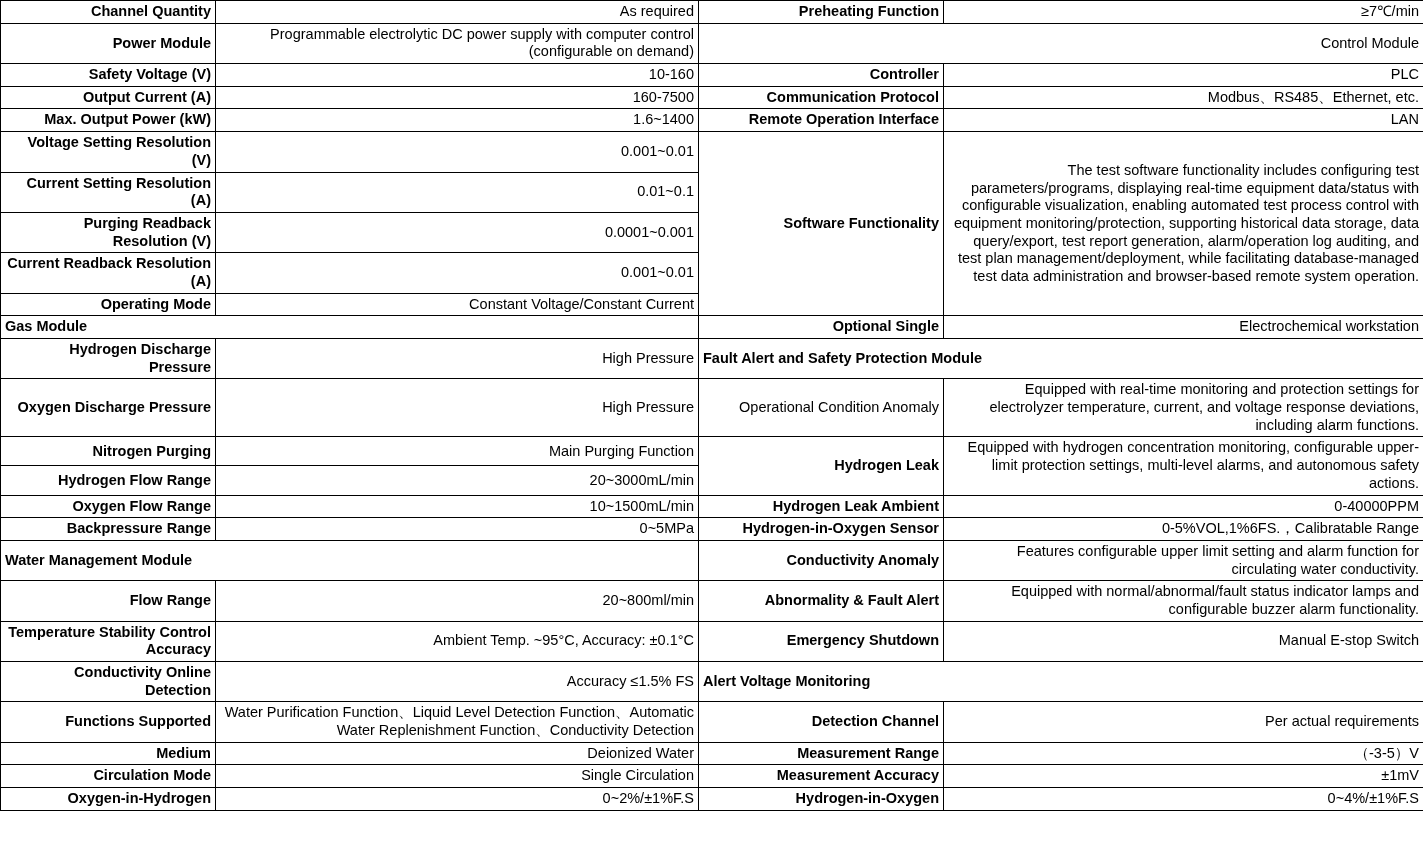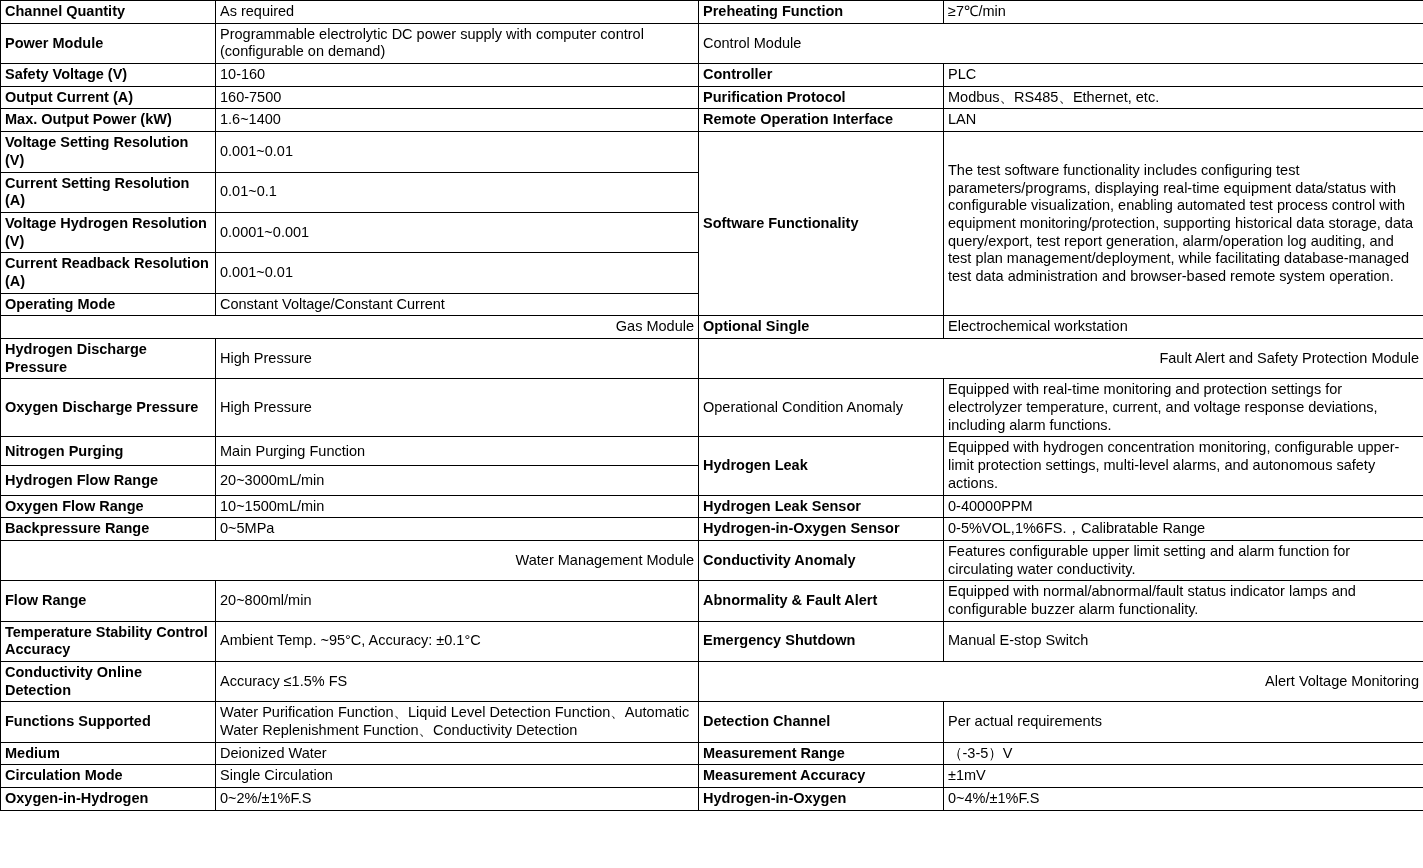--- a/index.html
+++ b/index.html
@@ -27,34 +27,34 @@
     line-height: 1.22;
   }
   
   col.c1 { width: 215px; }
   col.c2 { width: 483px; }
   col.c3 { width: 245px; }
   col.c4 { width: 480px; }
 
   td.lbl {
     font-weight: bold;
-    text-align: left;
+    text-align: right;
     margin-left: 24px;
   }
   td.val {
-    text-align: left;
+    text-align: right;
   }
   td.val-left {
-    text-align: left;
+    text-align: right;
     padding-left: 6px;
     padding-right: 6px;
   }
   td.section {
-    font-weight: normal;
-    text-align: right;
+    font-weight: bold;
+    text-align: left;
   }
   .tight { line-height: 1.18; }
 </style>
 </head>
 <body>
 
 <table class="spec">
   <colgroup>
     <col class="c1">
       <col class="c2">
@@ -79,21 +79,21 @@
     <tr>
       <td class="lbl">Safety Voltage (V)</td>
       <td class="val">10-160</td>
       <td class="lbl">Controller</td>
       <td class="val">PLC</td>
     </tr>
 
     <tr>
       <td class="lbl">Output Current (A)</td>
       <td class="val">160-7500</td>
-      <td class="lbl">Purification Protocol</td>
+      <td class="lbl">Communication Protocol</td>
       <td class="val">Modbus、RS485、Ethernet, etc.</td>
     </tr>
 
     <tr>
       <td class="lbl">Max. Output Power (kW)</td>
       <td class="val">1.6~1400</td>
       <td class="lbl">Remote Operation Interface</td>
       <td class="val">LAN</td>
     </tr>
 
@@ -101,21 +101,21 @@
       <td class="lbl tight">Voltage Setting Resolution (V)</td>
       <td class="val">0.001~0.01</td>
       <td class="lbl" rowspan="5">Software Functionality</td>
       <td class="val-left" rowspan="5">The test software functionality includes configuring test parameters/programs, displaying real-time equipment data/status with configurable visualization, enabling automated test process control with equipment monitoring/protection, supporting historical data storage, data query/export, test report generation, alarm/operation log auditing, and test plan management/deployment, while facilitating database-managed test data administration and browser-based remote system operation.</td>
     </tr>
     <tr>
       <td class="lbl tight">Current Setting Resolution (A)</td>
       <td class="val">0.01~0.1</td>
     </tr>
     <tr>
-      <td class="lbl tight">Voltage Hydrogen Resolution (V)</td>
+      <td class="lbl tight">Purging Readback Resolution (V)</td>
       <td class="val">0.0001~0.001</td>
     </tr>
     <tr>
       <td class="lbl tight">Current Readback Resolution (A)</td>
       <td class="val">0.001~0.01</td>
     </tr>
     <tr>
       <td class="lbl">Operating Mode</td>
       <td class="val">Constant Voltage/Constant Current</td>
     </tr>
@@ -146,21 +146,21 @@
       <td class="val-left" rowspan="2">Equipped with hydrogen concentration monitoring, configurable upper-limit protection settings, multi-level alarms, and autonomous safety actions.</td>
     </tr>
     <tr>
       <td class="lbl">Hydrogen Flow Range</td>
       <td class="val">20~3000mL/min</td>
     </tr>
 
     <tr>
       <td class="lbl">Oxygen Flow Range</td>
       <td class="val">10~1500mL/min</td>
-      <td class="lbl">Hydrogen Leak Sensor</td>
+      <td class="lbl">Hydrogen Leak Ambient</td>
       <td class="val">0-40000PPM</td>
     </tr>
 
     <tr>
       <td class="lbl">Backpressure Range</td>
       <td class="val">0~5MPa</td>
       <td class="lbl">Hydrogen-in-Oxygen Sensor</td>
       <td class="val">0-5%VOL,1%6FS.，Calibratable Range</td>
     </tr>
 

